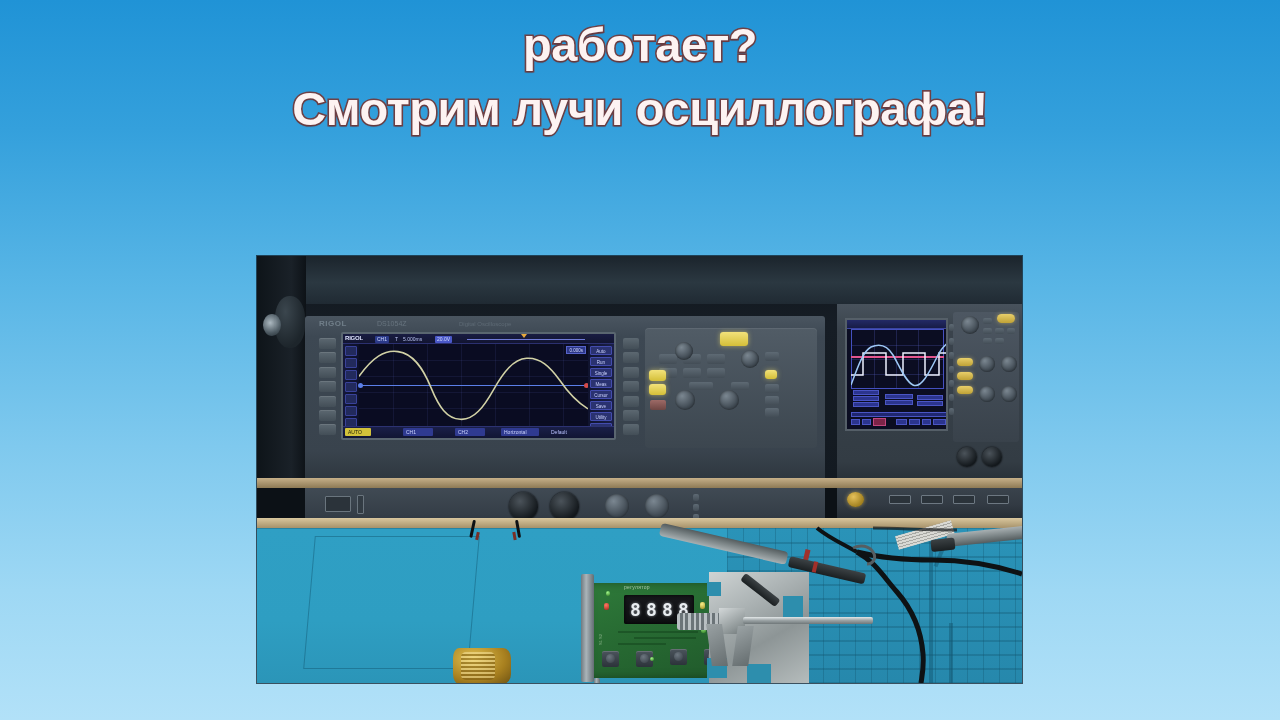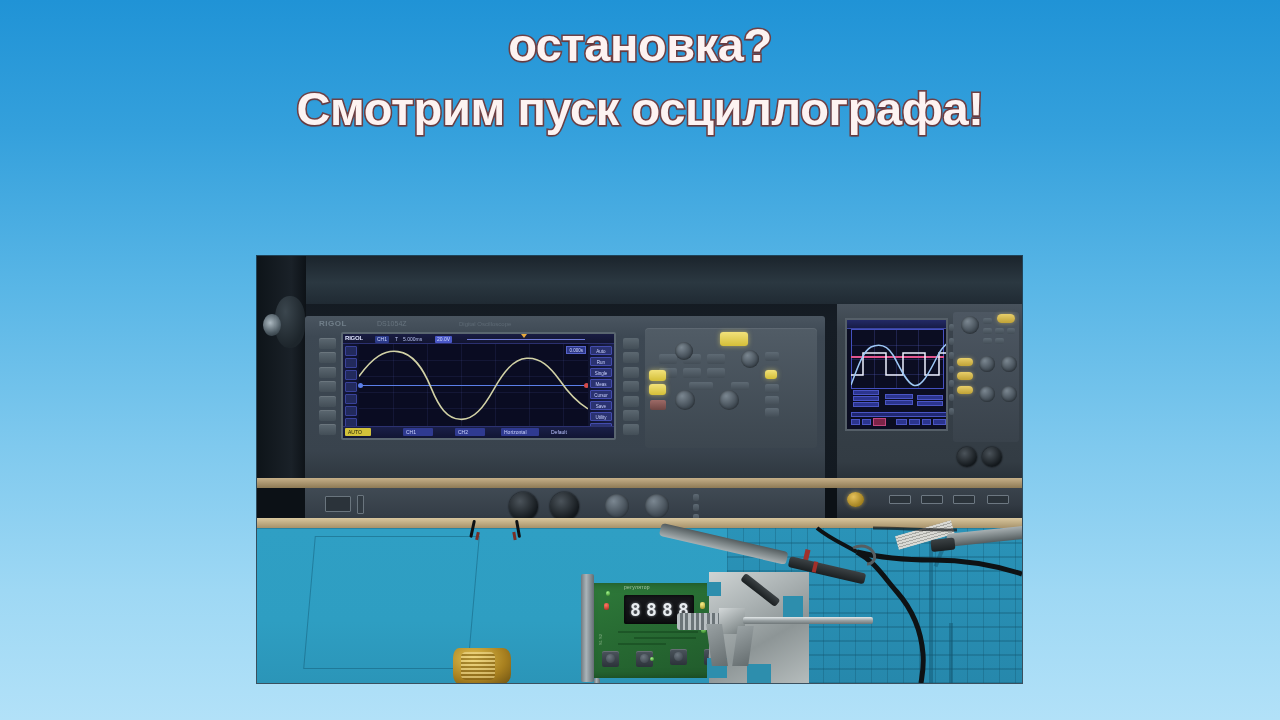--- a/index.html
+++ b/index.html
@@ -424,22 +424,22 @@
   .mat-outline{
     position:absolute; border:1px solid rgba(18,85,110,.45);
   }
 </style>
 </head>
 <body>
 
 <div id="stage">
 
   <div id="title-block">
-    <span class="tline l2">остановка?</span>
-    <span class="tline l3">Смотрим пуск осциллографа!</span>
+    <span class="tline l2">работает?</span>
+    <span class="tline l3">Смотрим лучи осциллографа!</span>
   </div>
 
   <div id="photo">
 
     <div class="shelf-back"></div>
     <div class="shelf-lip"></div>
     <div class="shelf-leftpanel">
       <div class="knob-dark"></div>
       <div class="knob-glint"></div>
     </div>

